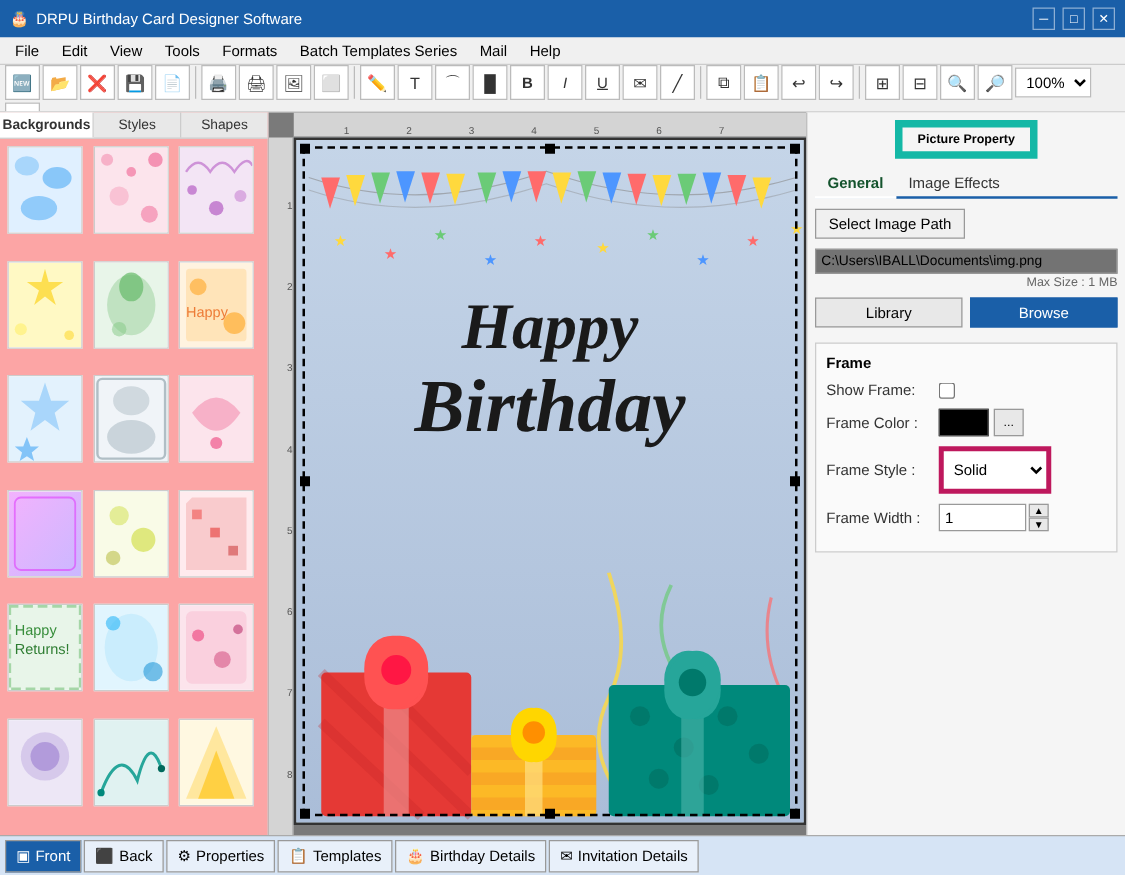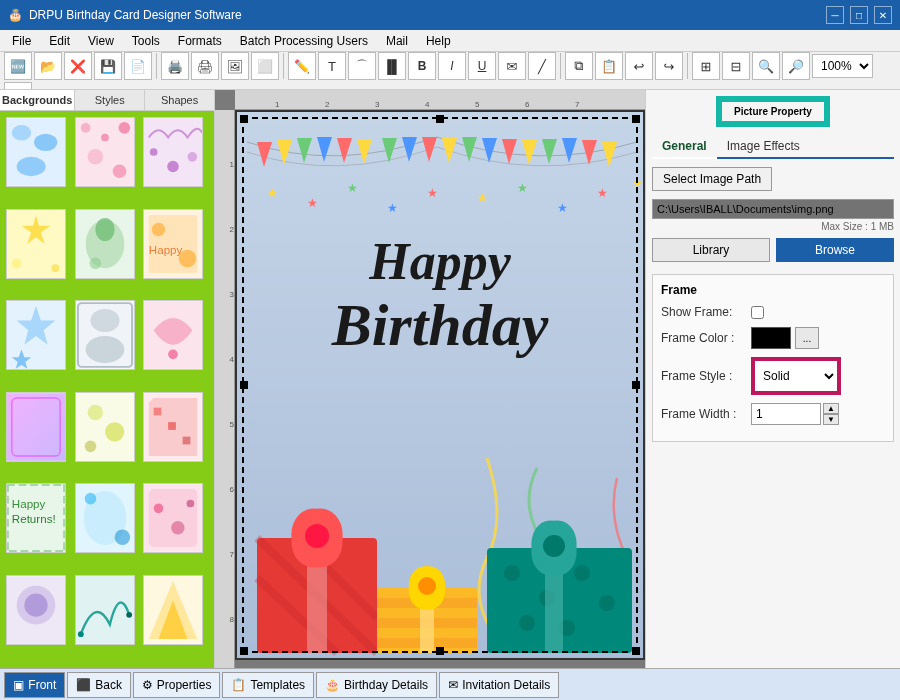--- a/index.html
+++ b/index.html
@@ -18,21 +18,21 @@
     
     #toolbar { display: flex; align-items: center; background: #f0f0f0; border-bottom: 1px solid #ccc; height: 38px; padding: 0 4px; gap: 2px; flex-wrap: wrap; overflow: hidden; }
     .tool-btn { width: 28px; height: 28px; background: #fff; border: 1px solid #bbb; cursor: pointer; display: flex; align-items: center; justify-content: center; font-size: 13px; color: #333; }
     .tool-separator { width: 1px; height: 26px; background: #bbb; margin: 0 2px; }
     .zoom-select { height: 24px; border: 1px solid #bbb; background: #fff; padding: 0 4px; }
 
     
     #main { display: flex; height: calc(700px - 30px - 22px - 38px - 32px); }
 
     
-    #left-panel { width: 215px; background: #84cc16; border-right: 1px solid #ccc; display: flex; flex-direction: column; }
+    #left-panel { width: 215px; background: #fca5a5; border-right: 1px solid #ccc; display: flex; flex-direction: column; }
     #left-tabs { display: flex; border-bottom: 1px solid #ccc; background: #e8e8e8; }
     .left-tab { flex: 1; padding: 4px 2px; text-align: center; cursor: pointer; border-right: 1px solid #ccc; font-size: 11px; color: #333; }
     .left-tab:last-child { border-right: none; }
     .left-tab.active { background: #fff; font-weight: bold; }
     #thumbnails-grid { display: grid; grid-template-columns: repeat(3, 1fr); gap: 4px; padding: 6px; overflow-y: auto; flex: 1; }
     .thumb { width: 60px; height: 70px; border: 1px solid #ccc; cursor: pointer; background: #fff; overflow: hidden; display: flex; align-items: center; justify-content: center; }
     .thumb svg, .thumb canvas { width: 100%; height: 100%; }
 
     
     #canvas-area { flex: 1; background: #7a7a7a; position: relative; overflow: hidden; display: flex; align-items: flex-start; justify-content: center; padding-top: 8px; }
@@ -112,21 +112,21 @@
     <button class="title-btn">✕</button>
   </div>
 </div>
 
 <div id="menu-bar">
   <span class="menu-item">File</span>
   <span class="menu-item">Edit</span>
   <span class="menu-item">View</span>
   <span class="menu-item">Tools</span>
   <span class="menu-item">Formats</span>
-  <span class="menu-item">Batch Processing Users</span>
+  <span class="menu-item">Batch Templates Series</span>
   <span class="menu-item">Mail</span>
   <span class="menu-item">Help</span>
 </div>
 
 <div id="toolbar">
   <button class="tool-btn" title="New">🆕</button>
   <button class="tool-btn" title="Open">📂</button>
   <button class="tool-btn" title="Close">❌</button>
   <button class="tool-btn" title="Save">💾</button>
   <button class="tool-btn" title="Page">📄</button>

